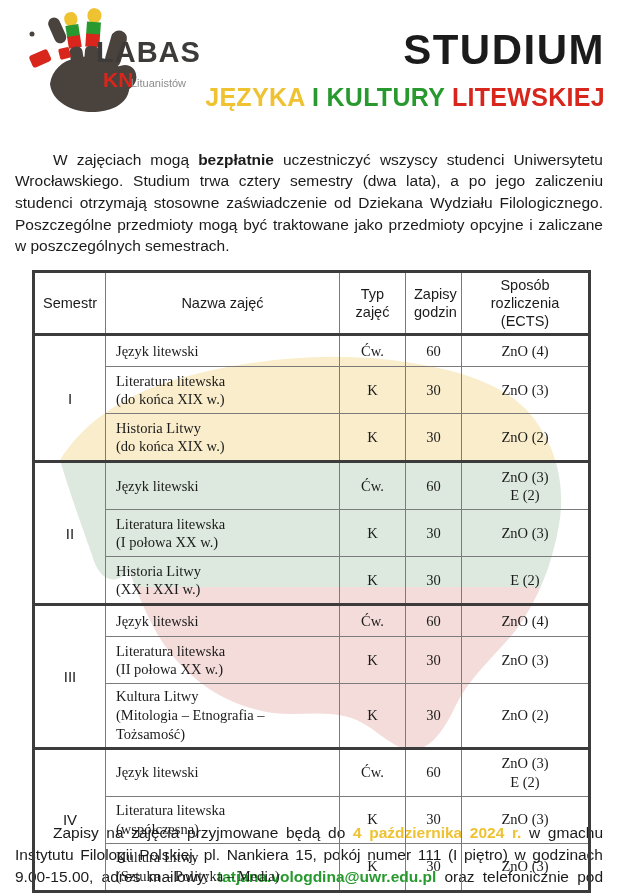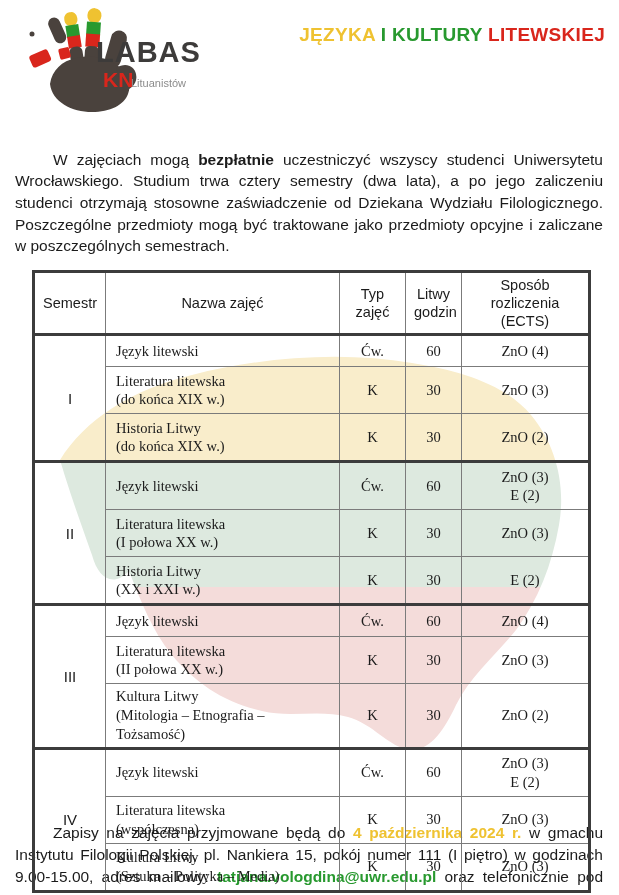--- a/index.html
+++ b/index.html
@@ -6,21 +6,21 @@
   .page{
     position:relative; width:619px; height:895px; margin:0 auto;
     background:#ffffff; overflow:hidden;
     font-family:"Liberation Sans", sans-serif; color:#1b1b1b;
   }
   
   .logo{position:absolute; left:26px; top:6px; width:206px; height:112px;}
   .header-right{position:absolute; top:12px; right:14px; text-align:right;}
   .announce{font-size:17px; letter-spacing:.2px;}
   .big-title{font-size:42px; font-weight:800; letter-spacing:1.5px; line-height:1; margin-top:17px;}
-  .subtitle{font-size:19px; font-weight:800; letter-spacing:.3px; margin-top:12px; white-space:nowrap;}
+  .subtitle{font-size:25px; font-weight:800; letter-spacing:.3px; margin-top:12px; white-space:nowrap;}
   
   .intro{
     position:absolute; top:133px; left:15px; right:16px;
     font-size:15.5px; line-height:1.40; text-align:justify; text-indent:38px;
   }
   .program-heading{
     position:absolute; top:241px; left:0; width:100%;
     text-align:center; font-size:15px; letter-spacing:.8px;
   }
   
@@ -110,41 +110,42 @@
       <path fill="#4a423d" d="M 90,62 C 100,56 108,60 110,68 C 112,76 106,84 98,84 Z"></path>
     </g>
     <g>
       <text id="logo-name" x="70" y="56" font-family="Liberation Sans, sans-serif" font-size="29" font-weight="bold" fill="#3d3b3a" letter-spacing="1">LABAS</text>
       <text id="logo-kn" x="77" y="81" font-family="Liberation Sans, sans-serif" font-size="21" font-weight="bold" fill="#d9261c">KN</text>
       <text id="logo-sub" x="105" y="81" font-family="Liberation Sans, sans-serif" font-size="11" fill="#8c8c8c">Lituanistów</text>
     </g>
   </svg>
 
   <div class="header-right">
+    <div class="big-title">STUDIUM</div>
     <div class="subtitle"><span class="seg-b" style="color: rgb(239, 194, 49);">JĘZYKA </span><span class="seg-b" style="color: rgb(40, 153, 47);">I KULTURY </span><span class="seg-b" style="color: rgb(217, 38, 28);">LITEWSKIEJ</span></div>
   </div>
 
   <p class="intro"><span>W zajęciach mogą </span><span class="seg-b">bezpłatnie</span><span> uczestniczyć wszyscy studenci Uniwersytetu Wrocławskiego. Studium trwa cztery semestry (dwa lata), a po jego zaliczeniu studenci otrzymają stosowne zaświadczenie od Dziekana Wydziału Filologicznego. Poszczególne przedmioty mogą być traktowane jako przedmioty opcyjne i zaliczane w poszczególnych semestrach.</span></p>
 
 
   <div class="tbl-wrap">
     <table>
       <colgroup>
         <col style="width:72px">
           <col style="width:234px">
           <col style="width:66px">
           <col style="width:56px">
           <col style="width:128px">
       </colgroup>
       <thead>
         <tr id="thead-row">
             <th>Semestr</th>
             <th>Nazwa zajęć</th>
             <th>Typ zajęć</th>
-            <th>Litwy godzin</th>
+            <th>Zapisy godzin</th>
             <th>Sposób rozliczenia (ECTS)</th>
           </tr>
       </thead>
       <tbody id="tbody">
           <tr class="single group-start">
             <td rowspan="3" class="sem">I</td>
             <td class="name"><span class="multiline">Język litewski</span></td>
             <td><span class="multiline">Ćw.</span></td>
             <td><span class="multiline">60</span></td>
             <td><span class="multiline">ZnO (4)</span></td>

